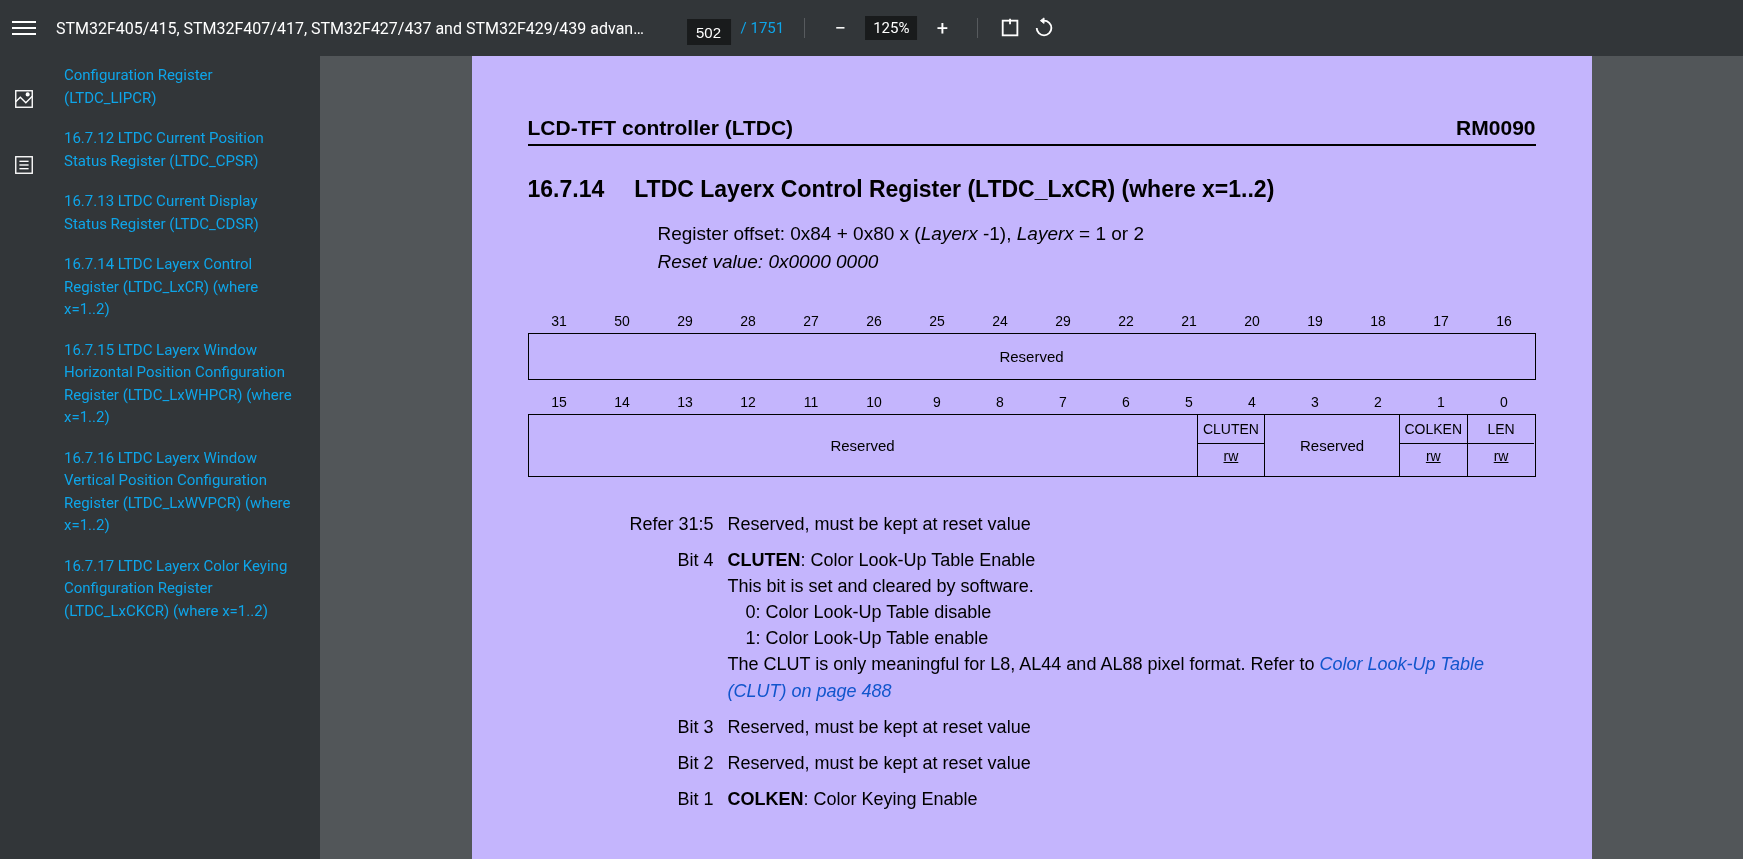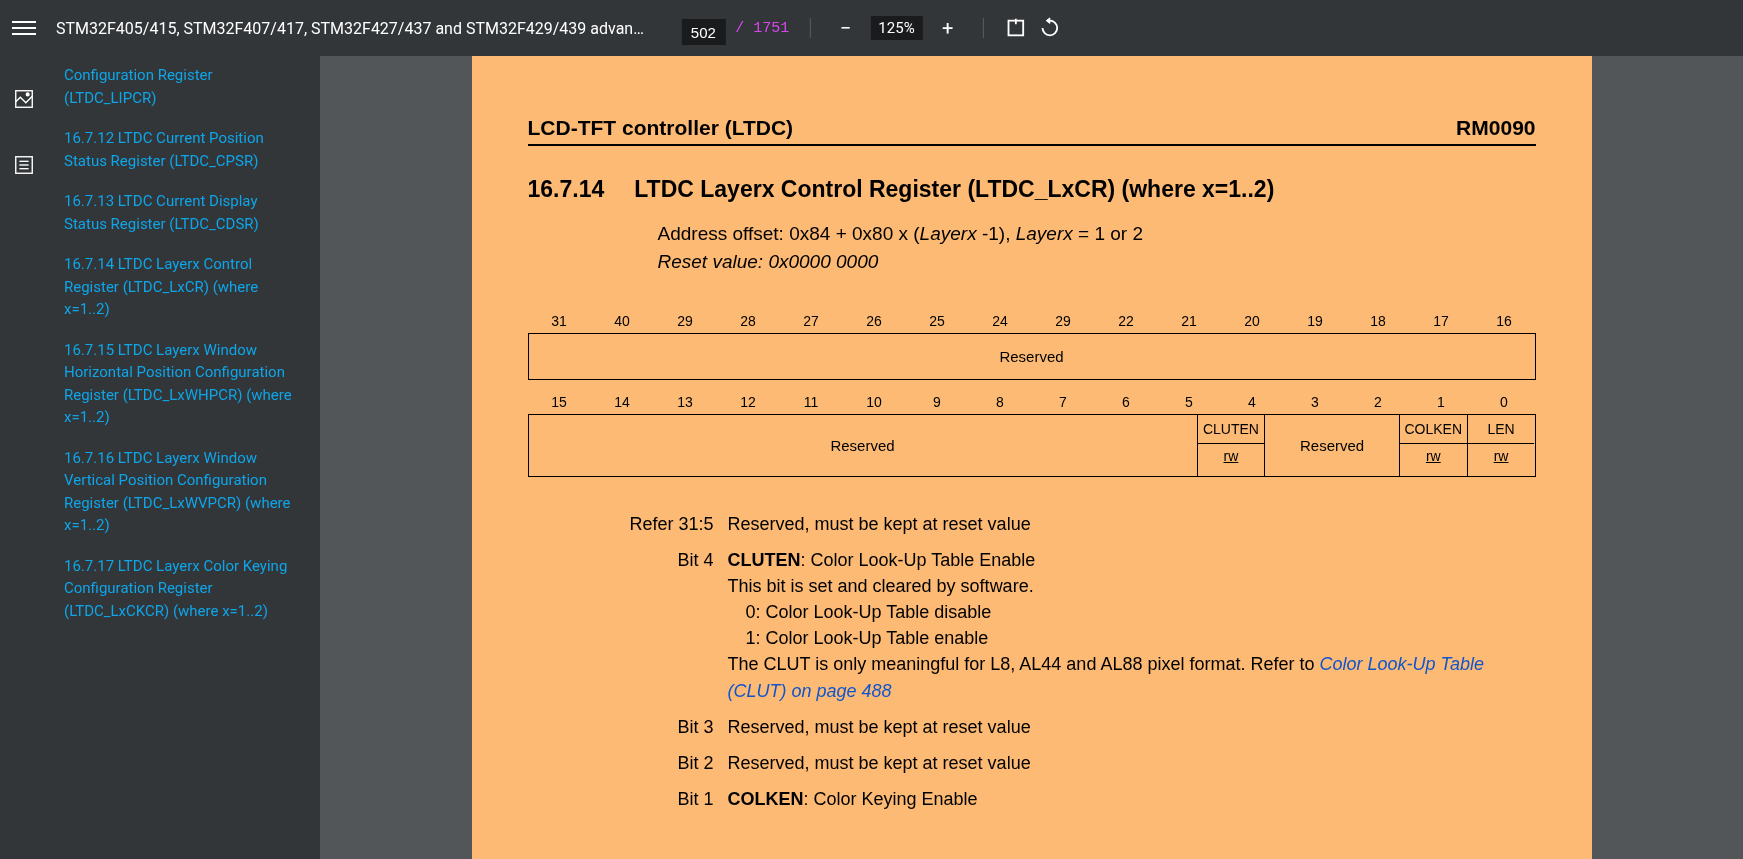--- a/index.html
+++ b/index.html
@@ -48,21 +48,21 @@
   .page-input {
     background: #191b1c;
     color: #fff;
     border: none;
     width: 44px;
     height: 26px;
     text-align: center;
     font-size: 15px;
     margin-top: 8px;
   }
-  .page-total { color: #d946ef; font-size: 15px; font-family: Liberation Mono, monospace; }
+  .page-total { color: #0ea5e9; font-size: 15px; }
   .divider { width:1px; height:20px; background:#5a5d60; margin: 0 10px; }
   .zoom-btn {
     width: 30px; height: 30px;
     display:flex; align-items:center; justify-content:center;
     color:#fff; font-size:20px; cursor:pointer;
     border-radius: 50%;
   }
   .zoom-level {
     background: #191b1c;
     color:#fff;
@@ -114,21 +114,21 @@
   .outline-panel::-webkit-scrollbar-thumb { background: #5f6367; border-radius: 0; }
 
   .page-area {
     flex: 1;
     background: #525659;
     overflow: auto;
     display:flex;
     justify-content:center;
   }
   .page {
-    background: #fdba74;
+    background: #c4b5fd;
     width: 1120px;
     margin-top: 0;
     padding: 60px 56px 40px 56px;
     font-family: Arial, Helvetica, sans-serif;
     color: #000;
     position: relative;
   }
   .page-header {
     display:flex;
     justify-content: space-between;
@@ -297,28 +297,28 @@
         <span class="page-header-left">LCD-TFT controller (LTDC)</span>
         <span class="page-header-right">RM0090</span>
       </div>
 
       <div class="section-row">
         <span class="section-num">16.7.14</span>
         <span class="section-title">LTDC Layerx Control Register (LTDC_LxCR) (where x=1..2)</span>
       </div>
 
       <div class="body-text">
-        <span>Address offset: 0x84 + 0x80 x (</span><span class="italic">Layerx </span><span>-1), </span><span class="italic">Layerx</span><span> = 1 or 2</span>
+        <span>Register offset: 0x84 + 0x80 x (</span><span class="italic">Layerx </span><span>-1), </span><span class="italic">Layerx</span><span> = 1 or 2</span>
       </div>
       <div class="body-text italic" style="font-style:italic;">Reset value: 0x0000 0000</div>
 
       <div class="reg-table">
         <div class="bit-row" id="bits-high">
             <div class="bit-cell">31</div>
-            <div class="bit-cell">40</div>
+            <div class="bit-cell">50</div>
             <div class="bit-cell">29</div>
             <div class="bit-cell">28</div>
             <div class="bit-cell">27</div>
             <div class="bit-cell">26</div>
             <div class="bit-cell">25</div>
             <div class="bit-cell">24</div>
             <div class="bit-cell">29</div>
             <div class="bit-cell">22</div>
             <div class="bit-cell">21</div>
             <div class="bit-cell">20</div>

